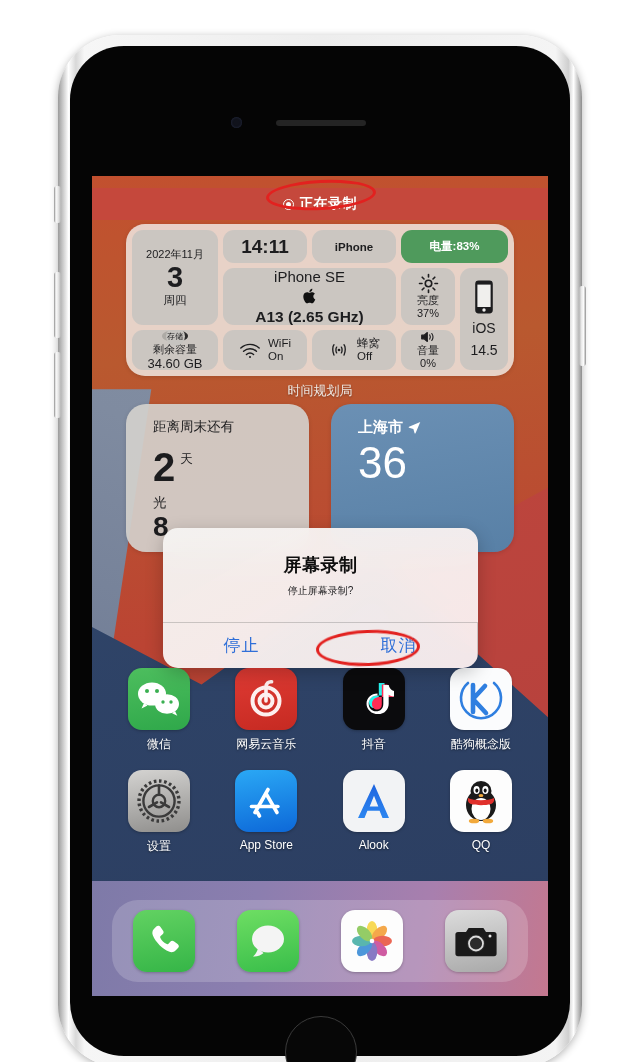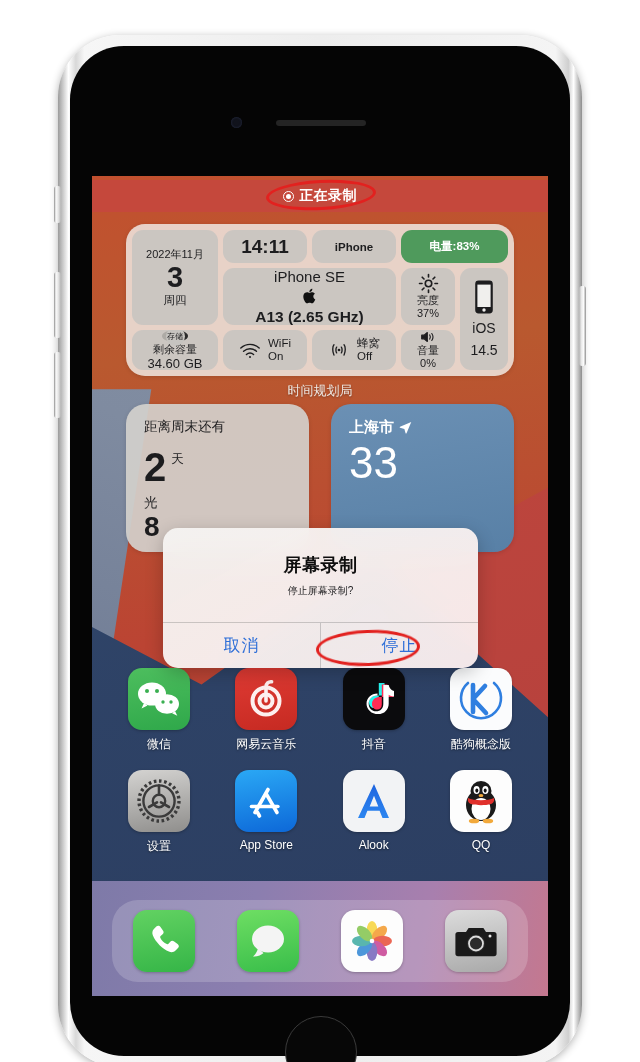--- a/index.html
+++ b/index.html
@@ -64,21 +64,21 @@
   #wp-blue-mid {
      background: linear-gradient(170deg,#3d5172 0%, #2f4468 45%, #2b3d60 100%);
      clip-path: polygon(0% 55%, 24% 62%, 62% 47%, 100% 66%, 100% 88%, 0% 88%); }
   #wp-red-right { background: linear-gradient(160deg,#c44a3d 0%, #b33f3d 100%);
      clip-path: polygon(70% 47%, 100% 38%, 100% 70%); }
   #wp-dock-band { top: 86%; height: 14%;
      background: linear-gradient(100deg,#7e7aa8 0%, #8b7eaf 35%, #a87fae 72%, #c4788f 100%); }
 
   
   #rec-banner {
-    position: absolute; left: 0; top: 4px; width: 100%; height: 32px;
+    position: absolute; left: 0; top: 12px; width: 100%; height: 32px;
     background: #c5483c; color: #fff;
     display: flex; align-items: center; justify-content: center; gap: 5px;
     font-size: 14px; font-weight: 600; letter-spacing: .4px;
   }
   #rec-dot { width: 11px; height: 11px; border-radius: 50%;
     border: 1.6px solid #fff; display: inline-flex; align-items: center; justify-content: center; }
   #rec-dot::after { content: ""; width: 5px; height: 5px; border-radius: 50%; background: #fff; }
 
   
   #info-widget {
@@ -123,21 +123,21 @@
   #w-ios { grid-column: 5; grid-row: 2 / span 2; gap: 6px; }
   #w-ios .iosname { font-size: 14px; line-height: 16px; }
   #w-ios .iosver { font-size: 14px; line-height: 16px; }
   #widget-caption { position: absolute; left: 0; top: 206px; width: 100%;
     text-align: center; color: #f0e9e4; font-size: 13px;
     text-shadow: 0 1px 2px rgba(0,0,0,.35); }
 
   
   #widget-row { position: absolute; left: 34px; top: 228px; width: 388px; height: 148px;
     display: flex; gap: 22px; }
-  .mwidget { width: 193px; height: 148px; border-radius: 20px; padding: 14px 18px;
+  .mwidget { width: 193px; height: 148px; border-radius: 20px; padding: 14px 27px;
     box-shadow: 0 1px 4px rgba(0,0,0,.13); }
   #widget-weekend { background: rgba(210,208,204,.92); color: #1c1c1e; }
   #widget-weekend .lbl { font-size: 13.5px; }
   #widget-weekend .bigrow { display: flex; align-items: flex-start; gap: 5px; margin-top: 11px; }
   #widget-weekend .big { font-size: 40px; font-weight: 700; line-height: 40px; }
   #widget-weekend .unit { font-size: 12.5px; margin-top: 4px; }
   #widget-weekend .lbl2 { font-size: 13.5px; margin-top: 7px; }
   #widget-weekend .big2 { font-size: 28px; font-weight: 700; line-height: 30px; }
   #widget-weather { background: linear-gradient(170deg,#6b90b4 0%, #5880a6 100%); color: #fff; }
   #widget-weather .city { font-size: 15px; display: flex; align-items: center; gap: 5px; font-weight: bold; }
@@ -320,21 +320,21 @@
         <div class="big2">8</div>
       </div>
 
       <div class="mwidget" id="widget-weather">
         <div class="city">
           <span>上海市</span>
           <svg width="13" height="13" viewBox="0 0 14 14" fill="#ffffff">
             <path d="M13.2 1.0 1.1 6.3c-.5.2-.5.9 0 1.0l4.7 1.3 1.3 4.6c.1.5.8.5 1.0.0L13.2 1.0z"></path>
           </svg>
         </div>
-        <div class="temp">33</div>
+        <div class="temp">36</div>
       </div>
     </div>
 
     <div class="approw" id="approw1">
 
       <div class="app">
         <div class="appicon" style="background:linear-gradient(170deg,#4dbe5e,#2fa84a);">
           <svg width="48" height="40" viewBox="0 0 48 40" fill="#ffffff">
             <ellipse cx="17" cy="15" rx="14" ry="11.5"></ellipse>
             <path d="M9 24l-2.5 5.5 6-3z"></path>
@@ -487,22 +487,22 @@
         </svg>
       </div>
     </div>
 
     <div id="alert">
       <div id="alert-body">
         <div id="alert-title">屏幕录制</div>
         <div id="alert-msg">停止屏幕录制?</div>
       </div>
       <div id="alert-actions">
+        <div class="alert-btn" id="alert-btn-stop">停止</div>
         <div class="alert-btn" id="alert-btn-cancel">取消</div>
-        <div class="alert-btn" id="alert-btn-stop">停止</div>
       </div>
     </div>
 
     <div class="annot" id="annot-rec"></div>
     <div class="annot" id="annot-stop"></div>
 
   </div>
 </div>
 
 </body></html>

